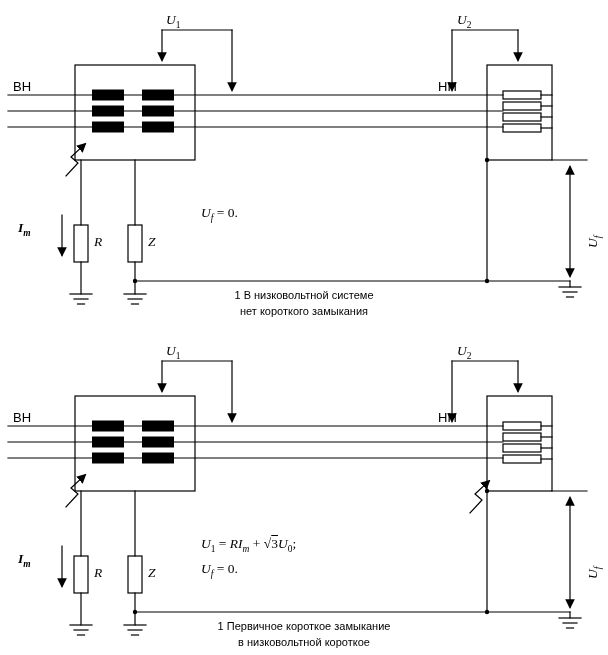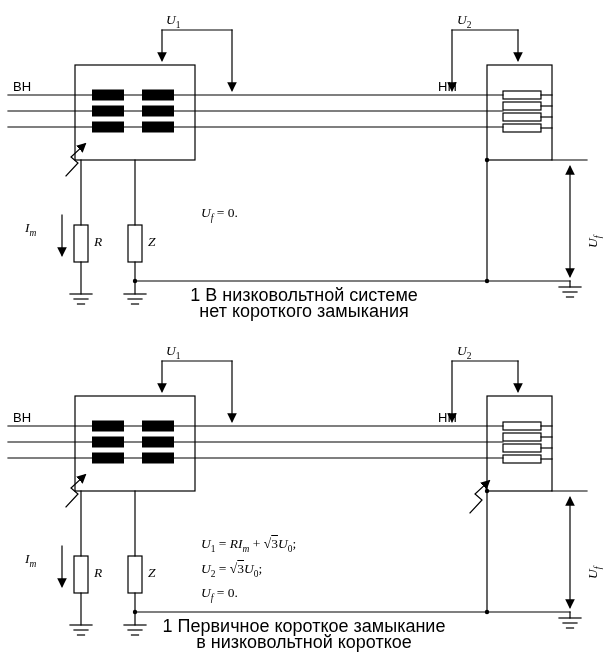--- a/index.html
+++ b/index.html
@@ -17,31 +17,31 @@
   }
   .lbl-sans{
     position:absolute;font-family:"Liberation Sans",sans-serif;font-size:13px;
     color:#000;white-space:nowrap;line-height:15px;
   }
   sub{font-size:0.7em;}
   .p-u1{left:166px;top:12px;}
   .p-u2{left:457px;top:12px;}
   .p-hv{left:13px;top:79px;}
   .p-lv{left:438px;top:79px;}
-  .p-im{left:25px;top:220px;}
+  .p-im{left:18px;top:220px;font-weight:bold;}
   .p-r{left:94px;top:234px;}
   .p-z{left:148px;top:234px;}
   .uf-label{left:585px;top:248px;transform:rotate(-90deg);transform-origin:0 0;}
   .eq{
     position:absolute;left:201px;top:203px;
     font-family:"Liberation Serif",serif;font-size:13.5px;line-height:19px;white-space:nowrap;
   }
   .caption{
     position:absolute;left:154px;top:287px;width:300px;text-align:center;
-    font-family:"Liberation Sans",sans-serif;font-size:18px;line-height:16px;
+    font-family:"Liberation Sans",sans-serif;font-size:11px;line-height:16px;
   }
 </style>
 </head>
 <body>
 
 <div class="diagram" id="d1">
   <svg width="608" height="322" viewBox="0 0 608 322">
     <defs>
       <marker id="ah1" viewBox="0 0 10 10" refX="8" refY="5" markerWidth="8" markerHeight="8" orient="auto-start-reverse">
         <path d="M0,0 L10,5 L0,10 Z" fill="#000"></path>
@@ -252,21 +252,20 @@
   <div class="lbl p-u2"><span style="font-style: italic;">U</span><sub>2</sub></div>
   <div class="lbl-sans p-hv">ВН</div>
   <div class="lbl-sans p-lv">НН</div>
   <div class="lbl p-im"><span style="font-style: italic;">I</span><sub style="font-style: italic;">m</sub></div>
   <div class="lbl p-r"><span style="font-style: italic;">R</span></div>
   <div class="lbl p-z"><span style="font-style: italic;">Z</span></div>
   <div class="lbl uf-label"><span style="font-style: italic;">U</span><sub style="font-style: italic;">f</sub></div>
 
   <div class="eq">
     <div><span style="font-style: italic;">U</span><sub>1</sub><span> = </span><span style="font-style: italic;">RI</span><sub style="font-style: italic;">m</sub><span> + </span><span>√</span><span style="text-decoration: overline;">3</span><span style="font-style: italic;">U</span><sub>0</sub><span>;</span></div>
-    <div><span style="font-style: italic;">U</span><sub>2</sub><span> = </span><span>√</span><span style="text-decoration: overline;">3</span><span style="font-style: italic;">U</span><sub>0</sub><span>;</span></div>
     <div><span style="font-style: italic;">U</span><sub style="font-style: italic;">f</sub><span> = 0.</span></div>
   </div>
 
   <div class="caption">
     <div>1 Первичное короткое замыкание</div>
     <div>в низковольтной короткое</div>
   </div>
 </div>
 
 </body></html>

